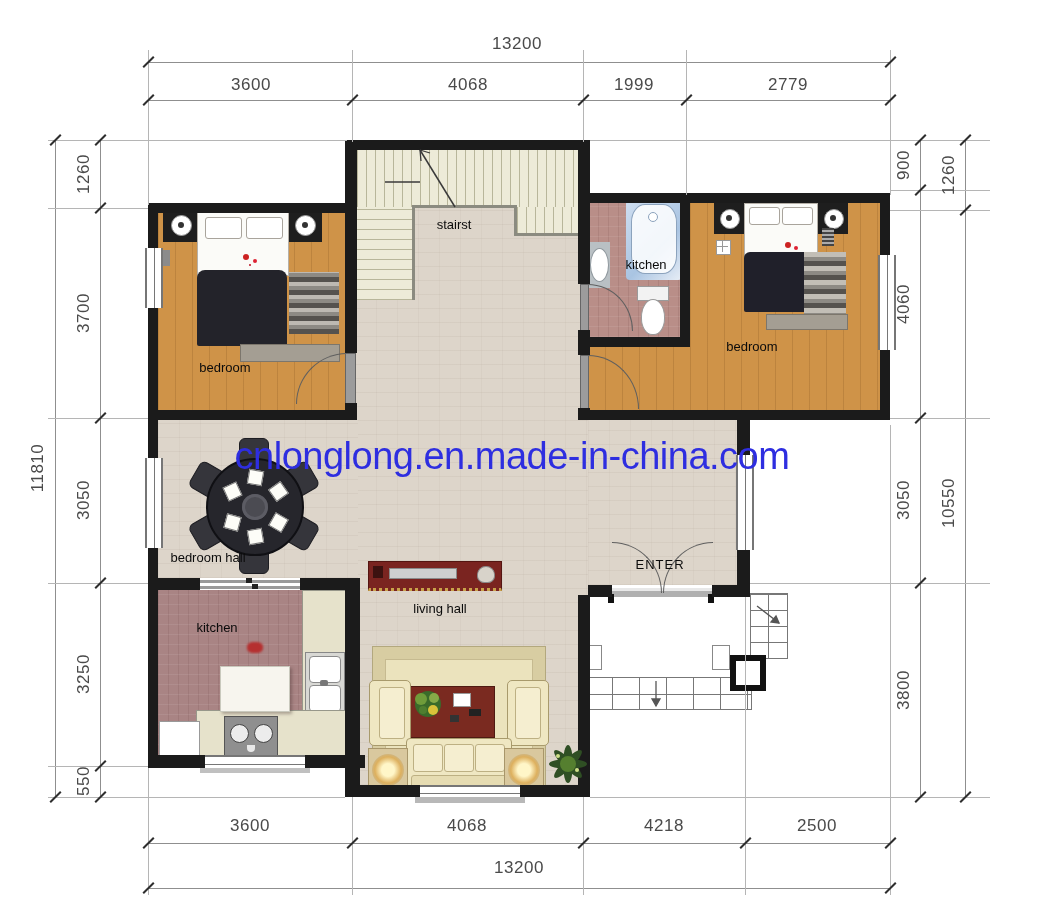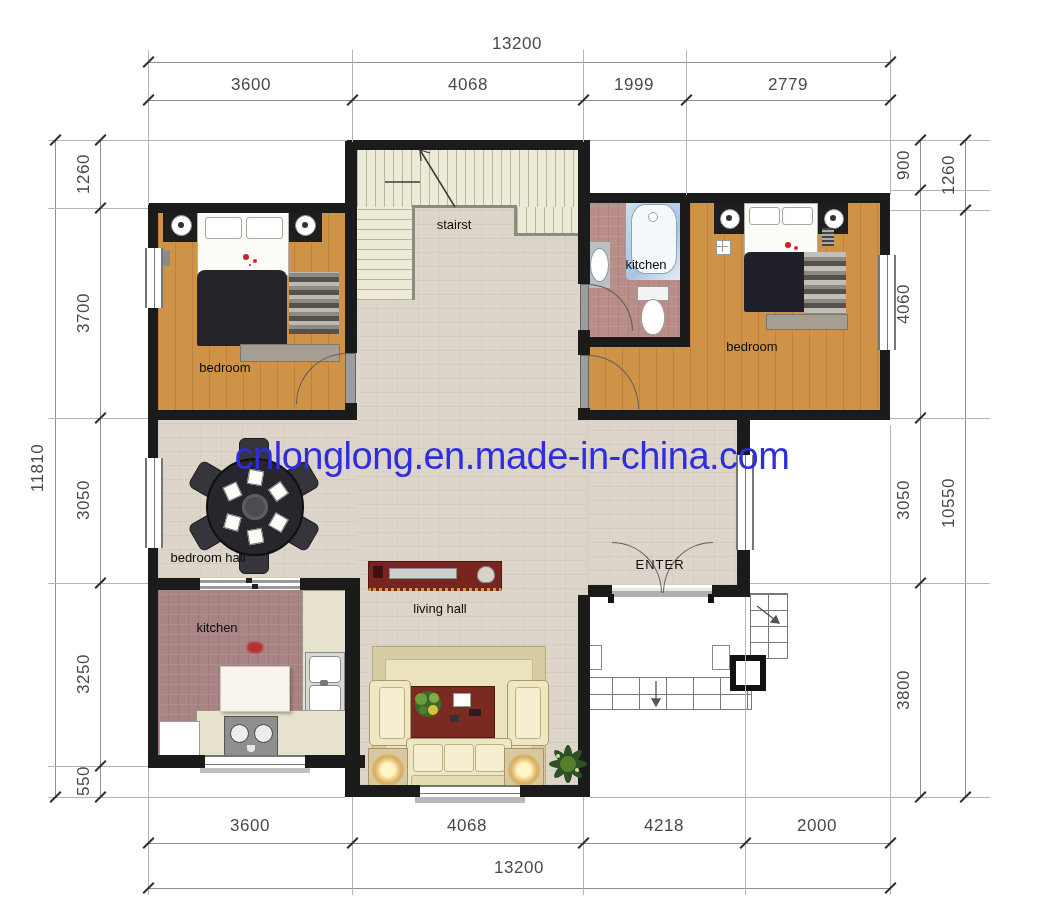--- a/index.html
+++ b/index.html
@@ -307,21 +307,21 @@
   <i class="tick" style="left:958px;top:796px"></i>
 
   <b class="dim" style="left:517px;top:44px">13200</b>
   <b class="dim" style="left:251px;top:85px">3600</b>
   <b class="dim" style="left:468px;top:85px">4068</b>
   <b class="dim" style="left:634px;top:85px">1999</b>
   <b class="dim" style="left:788px;top:85px">2779</b>
   <b class="dim" style="left:250px;top:826px">3600</b>
   <b class="dim" style="left:467px;top:826px">4068</b>
   <b class="dim" style="left:664px;top:826px">4218</b>
-  <b class="dim" style="left:817px;top:826px">2000</b>
+  <b class="dim" style="left:817px;top:826px">2500</b>
   <b class="dim" style="left:519px;top:868px">13200</b>
   <b class="dim dimv" style="left:38px;top:468px">11810</b>
   <b class="dim dimv" style="left:84px;top:174px">1260</b>
   <b class="dim dimv" style="left:84px;top:313px">3700</b>
   <b class="dim dimv" style="left:84px;top:500px">3050</b>
   <b class="dim dimv" style="left:84px;top:674px">3250</b>
   <b class="dim dimv" style="left:84px;top:781px">550</b>
   <b class="dim dimv" style="left:904px;top:165px">900</b>
   <b class="dim dimv" style="left:904px;top:304px">4060</b>
   <b class="dim dimv" style="left:904px;top:500px">3050</b>

